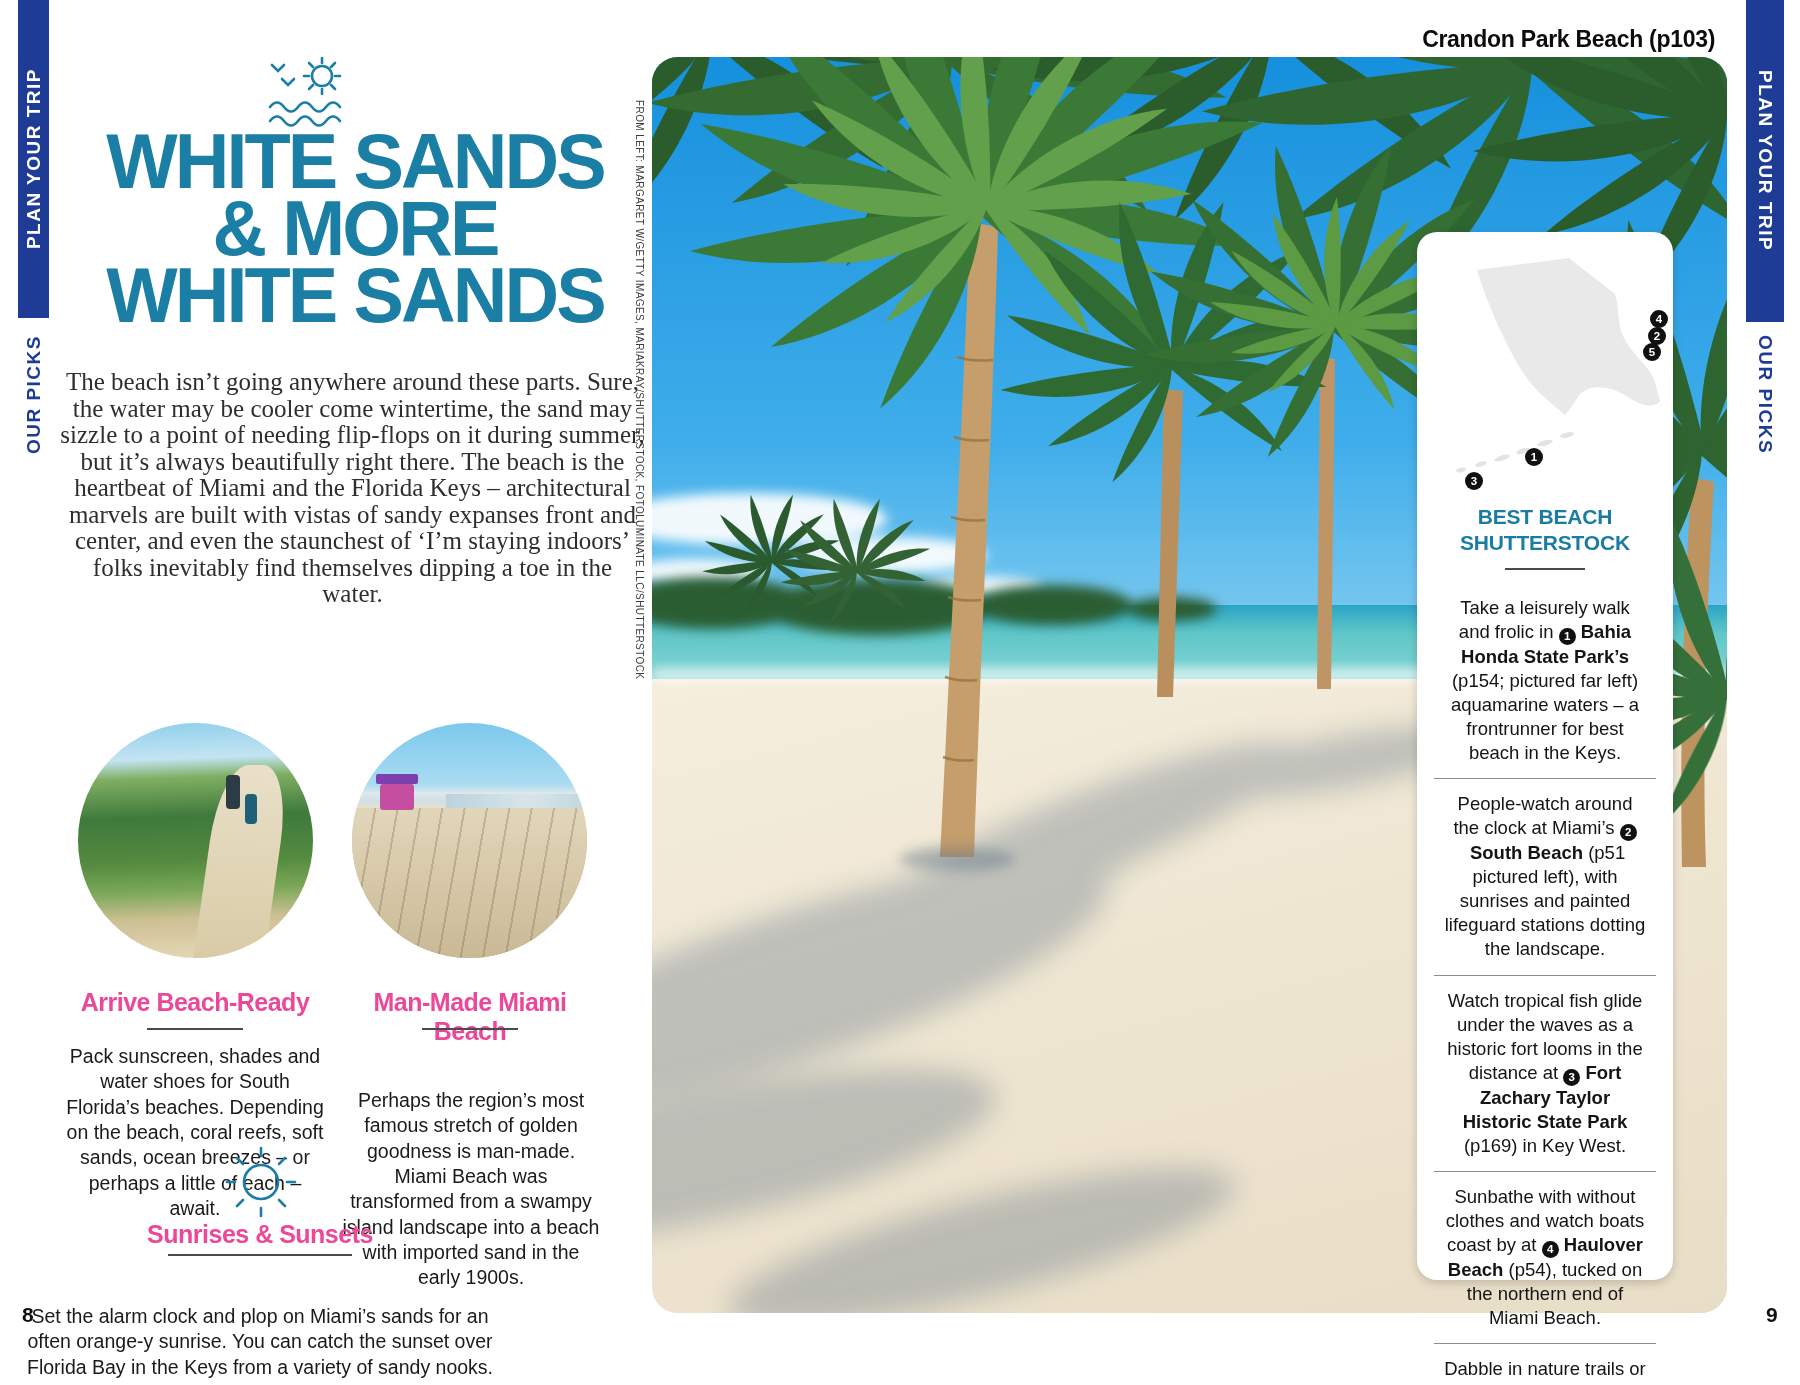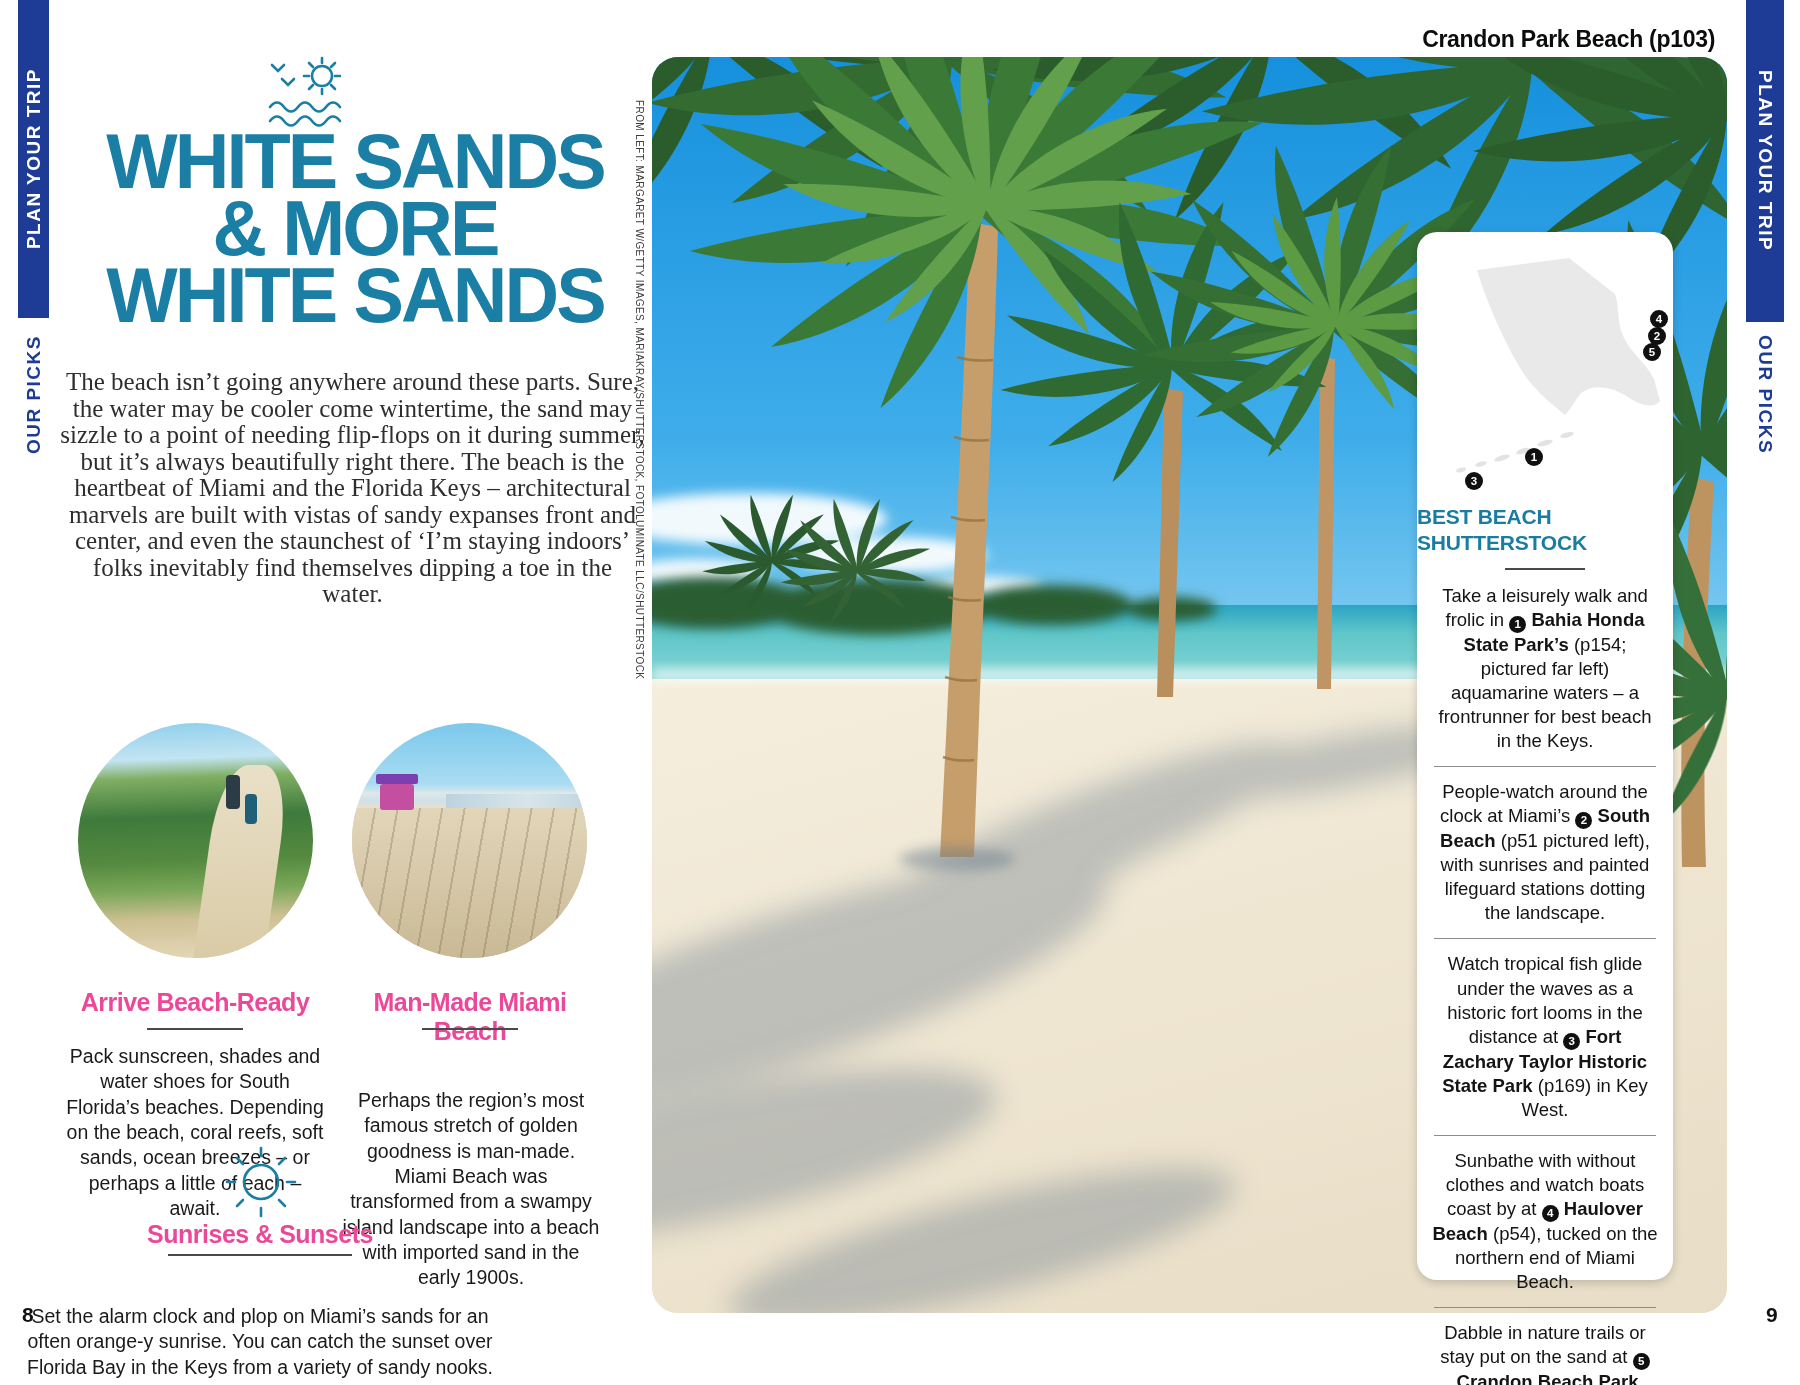--- a/index.html
+++ b/index.html
@@ -70,26 +70,26 @@
       background:linear-gradient(#2ba4c4,#5fc6c9 35%,#8ad6d5);}
   .photo .sand{position:absolute;left:0;top:622px;width:100%;height:634px;
       background:linear-gradient(165deg,#f5eedd 0%,#efe6d2 45%,#e8ddc6 100%);}
   .photo svg.scene{position:absolute;left:0;top:0;}
   
   .card{position:absolute;left:1417px;top:232px;width:256px;height:1048px;background:#ffffff;
       border-radius:20px;box-shadow:0 3px 10px rgba(0,0,0,.18);}
   .card .map{position:absolute;left:0;top:10px;width:256px;height:260px;}
   .marker{position:absolute;width:18px;height:18px;border-radius:50%;background:#101010;color:#fff;
       font-size:11.5px;font-weight:bold;display:flex;align-items:center;justify-content:center;}
-  .card-head{position:absolute;left:0;top:272px;width:100%;color:#1A7CA1;
+  .card-head{position:absolute;left:0;top:272px;width:100%;text-align:center;color:#1A7CA1;
       font-weight:bold;font-size:21px;line-height:1.25;letter-spacing:-.2px;}
   .head-rule{position:absolute;left:88px;top:336px;width:80px;height:2px;background:#4a4a4a;}
   .card-items{position:absolute;left:15px;top:352px;width:226px;font-size:18.5px;line-height:1.3;
       text-align:center;color:#141414;}
-  .card-item{margin:0;}
+  .card-item{margin:12px;}
   .item-rule{height:1px;background:#8c8c8c;margin:13px 2px;}
   .nbadge{display:inline-flex;width:17px;height:17px;border-radius:50%;background:#101010;color:#fff;
       font-size:11.5px;font-weight:bold;align-items:center;justify-content:center;vertical-align:-2px;}
 </style>
 </head>
 <body>
 
 <div class="tab-box left">
   <span class="vtext up">PLAN YOUR TRIP</span>
 </div>

